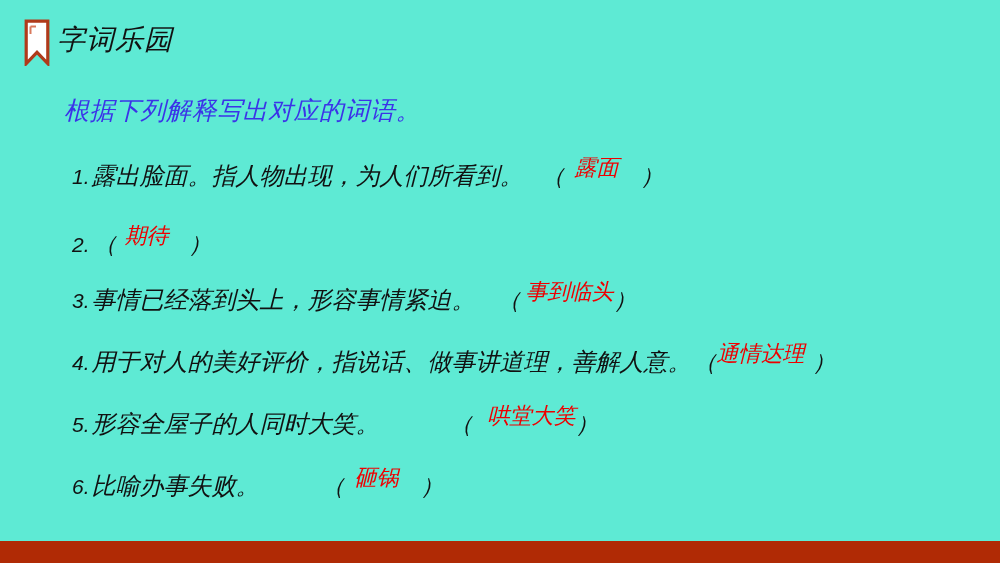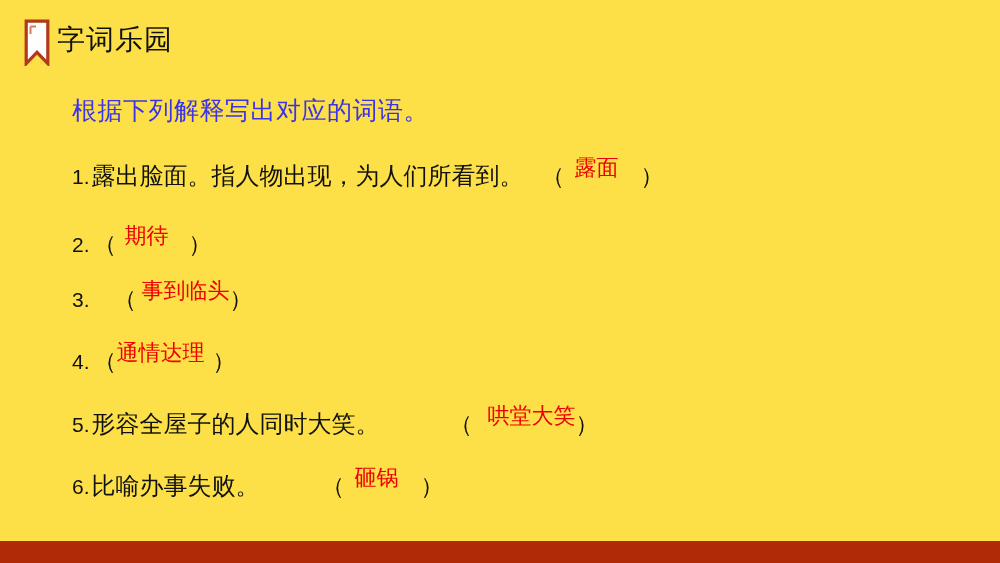--- a/index.html
+++ b/index.html
@@ -12,21 +12,22 @@
     background: #ffffff;
     font-family: "Liberation Sans", "DejaVu Sans", sans-serif;
     overflow: hidden;
     position: relative;
   }
 
   .slide {
     position: relative;
     width: 1000px;
     height: 563px;
-    background: #fde047;
+    background: #5eead4;
+    font-style: italic;
   }
 
   
   .header {
     position: absolute;
     left: 0;
     top: 0;
     width: 1000px;
     height: 72px;
     display: flex;
@@ -49,21 +50,21 @@
     line-height: 36px;
     color: #111111;
     letter-spacing: 1px;
     white-space: nowrap;
     font-weight: normal;
   }
 
   
   .subtitle {
     position: absolute;
-    left: 72px;
+    left: 64px;
     top: 93px;
     font-size: 25px;
     line-height: 34px;
     color: #3b33e8;
     white-space: nowrap;
     letter-spacing: 0.5px;
   }
 
   
   .questions {
@@ -159,29 +160,31 @@
         <span class="q-num">2.</span>
         <span class="q-gap" style="width: 2px;"></span>
         <span class="answer-group">
           <span class="paren">（</span>
           <span class="answer" style="padding-left: 8px; padding-right: 20px; margin-top: 8px;">期待</span>
           <span class="paren">）</span>
         </span>
       </div>
       <div class="q-row">
         <span class="q-num">3.</span>
+        <span class="q-text">事情已经落到头上，形容事情紧迫。</span>
         <span class="q-gap" style="width: 22px;"></span>
         <span class="answer-group">
           <span class="paren">（</span>
           <span class="answer" style="padding-left: 5px; padding-right: 0px;">事到临头</span>
           <span class="paren">）</span>
         </span>
       </div>
       <div class="q-row">
         <span class="q-num">4.</span>
+        <span class="q-text">用于对人的美好评价，指说话、做事讲道理，善解人意。</span>
         <span class="q-gap" style="width: 2px;"></span>
         <span class="answer-group">
           <span class="paren">（</span>
           <span class="answer" style="padding-left: 0px; padding-right: 8px;">通情达理</span>
           <span class="paren">）</span>
         </span>
       </div>
       <div class="q-row">
         <span class="q-num">5.</span>
         <span class="q-text">形容全屋子的人同时大笑。</span>

